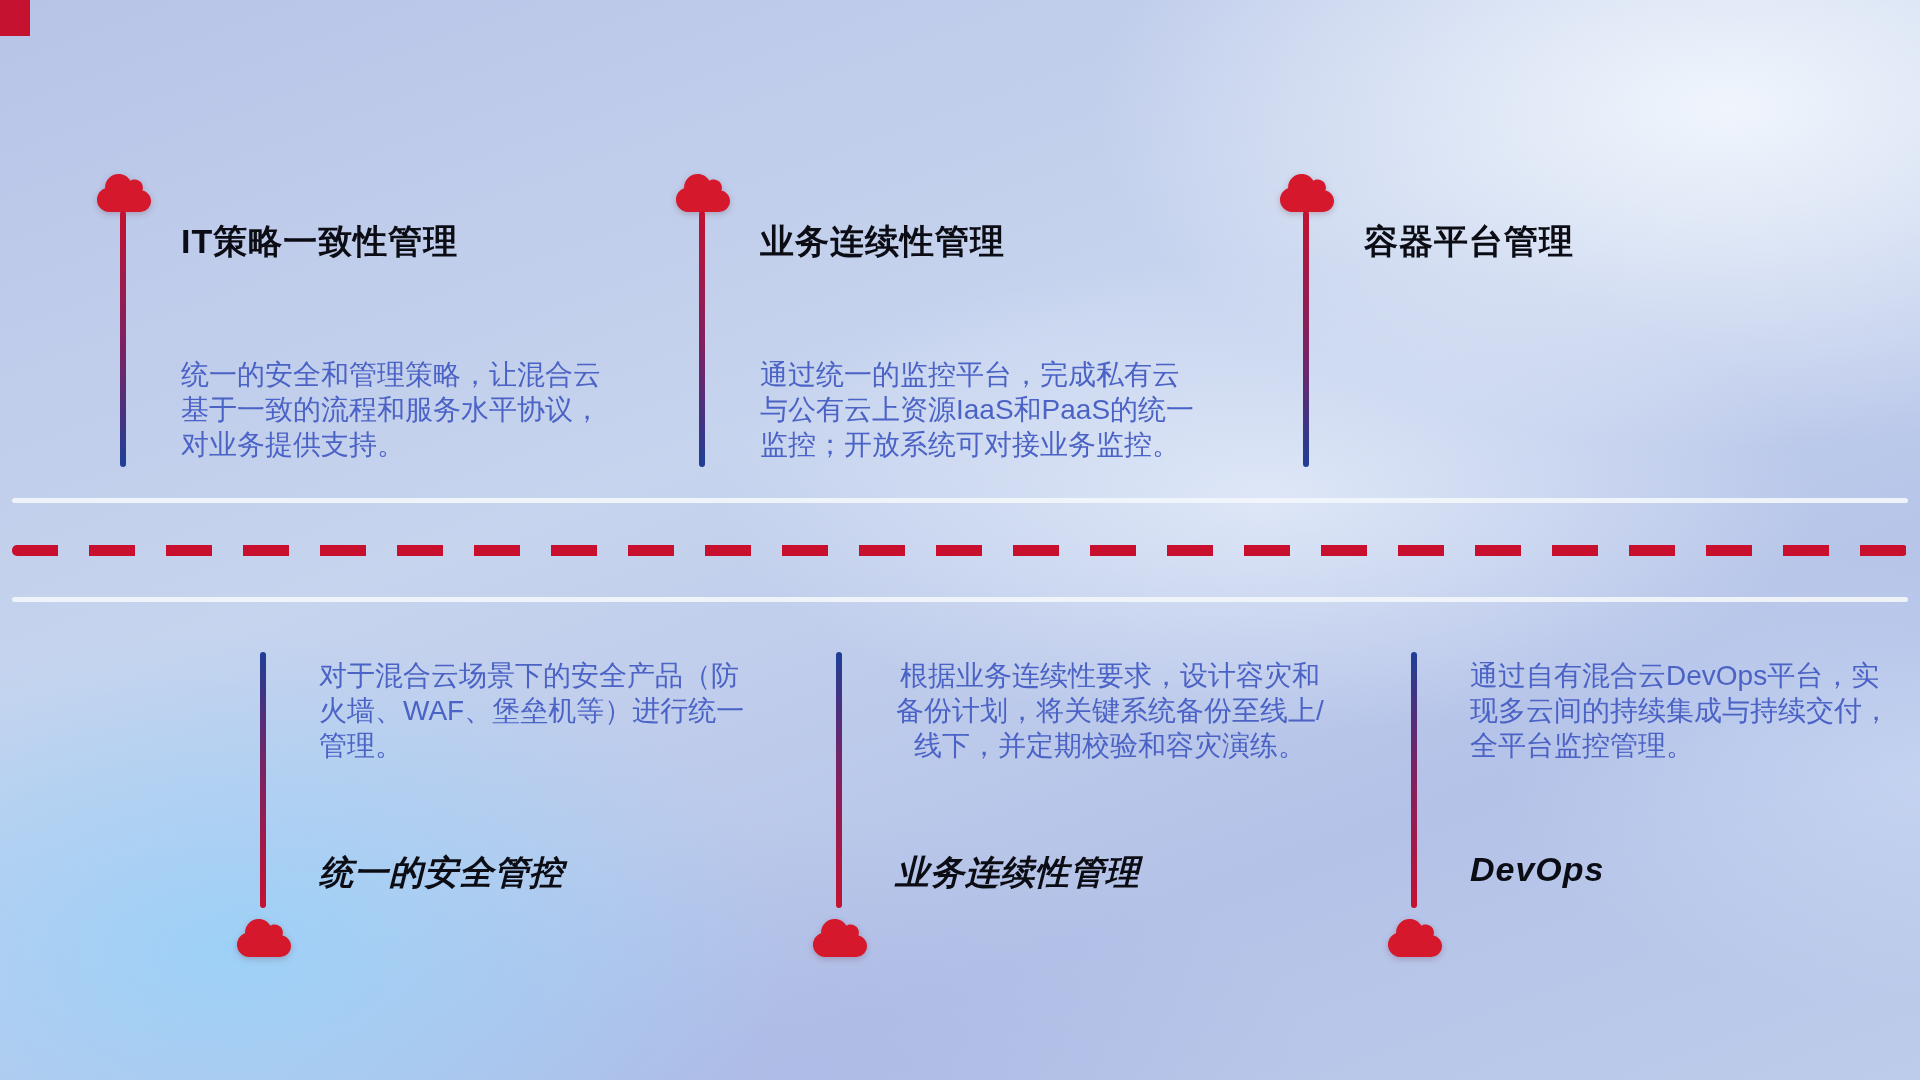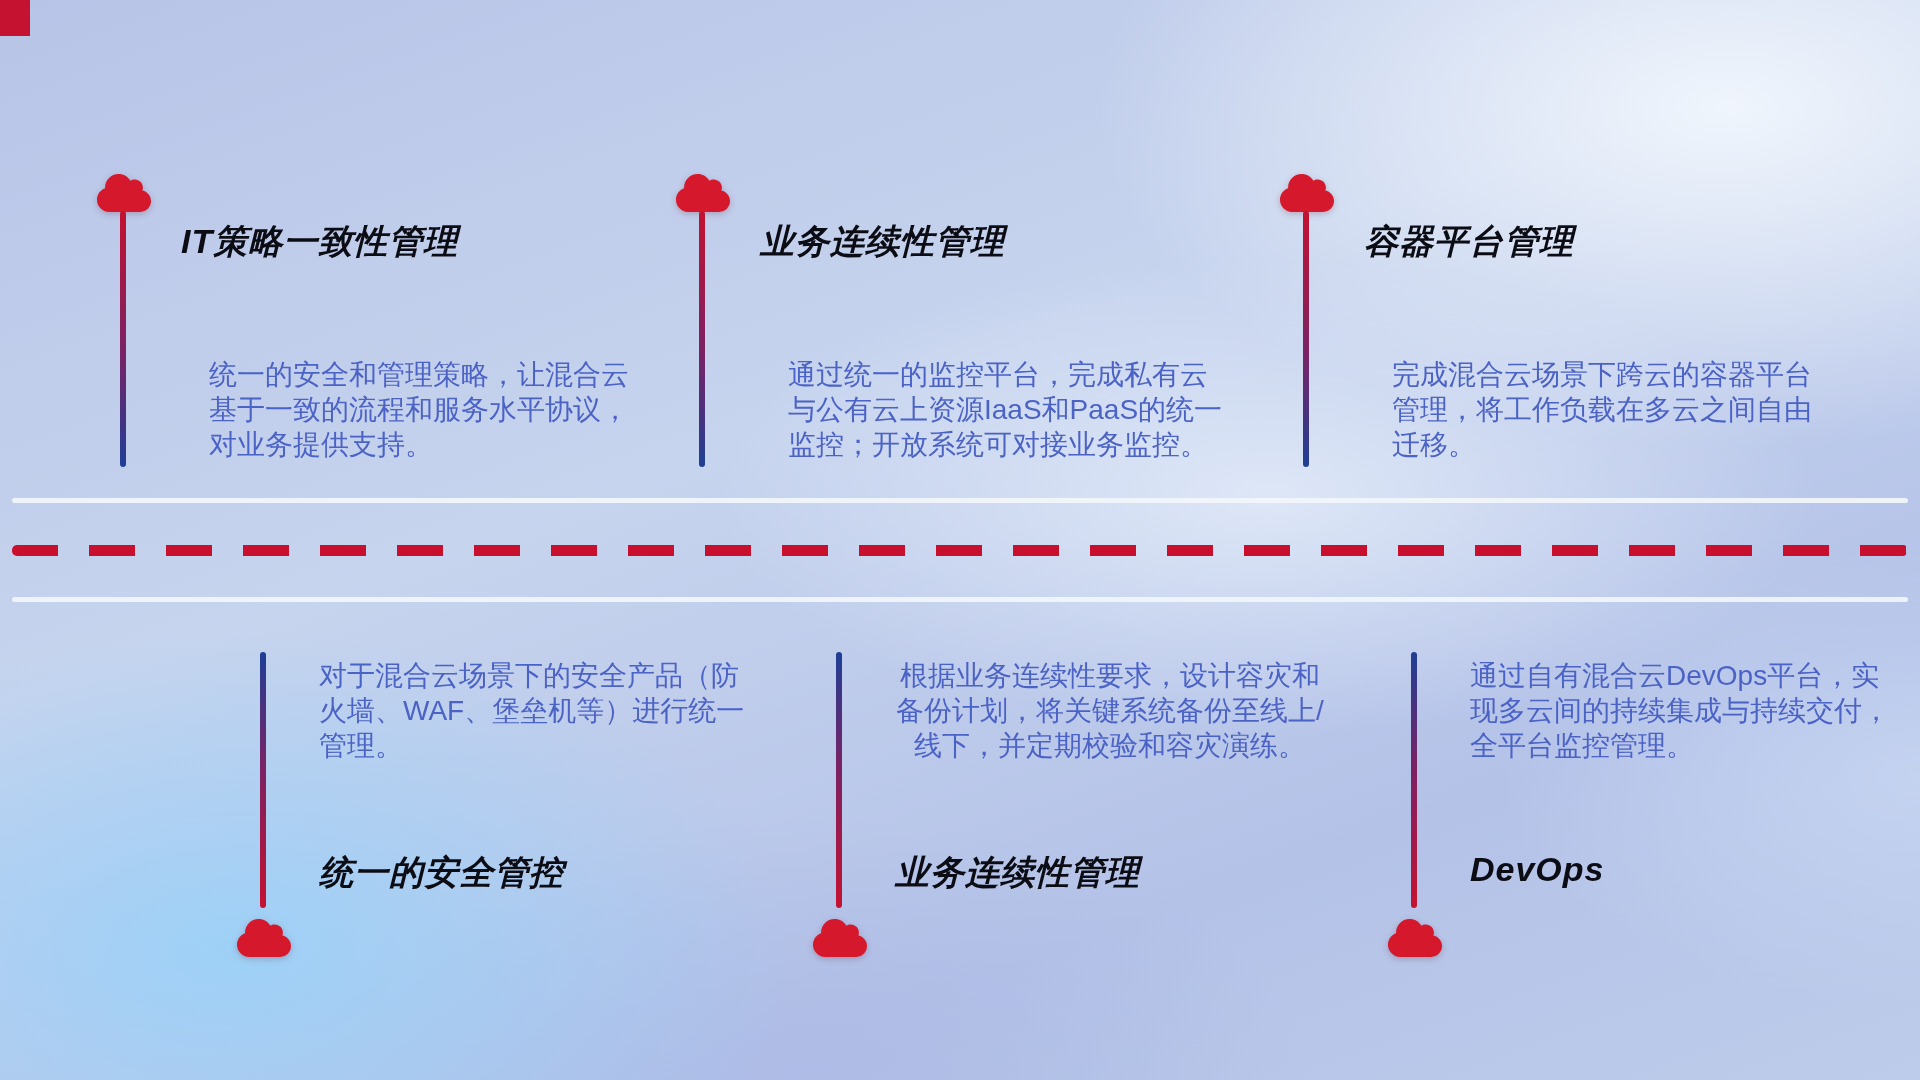--- a/index.html
+++ b/index.html
@@ -63,22 +63,22 @@
     font-size: 28px;
     line-height: 35px;
     color: var(--description-color, #4c63c6);
     width: 440px;
   }
 
   
   .item.top { top: 171px; width: 560px; height: 300px; }
   .item.top .cloud-icon { left: 0; top: 0; }
   .item.top .v-line { left: 23px; top: 40px; height: 256px; }
-  .item.top .item-title { left: 84px; top: 48px; font-style: italic; }
-  .item.top .item-desc { left: 84px; top: 186px; margin-left: 28px; }
+  .item.top .item-title { left: 84px; top: 48px; }
+  .item.top .item-desc { left: 84px; top: 186px; }
   #top-item-0 { left: 97px; }
   #top-item-1 { left: 676px; }
   #top-item-2 { left: 1280px; }
 
   
   .item.bottom { top: 652px; width: 560px; height: 310px; }
   .item.bottom .v-line { left: 23px; top: 0; height: 256px; }
   .item.bottom .item-desc { left: 82px; top: 6px; width: 430px; }
   .item.bottom .item-title { left: 82px; top: 198px; font-style: italic; }
   .item.bottom .cloud-icon { left: 0; top: 264px; }
@@ -143,21 +143,20 @@
   </div>
 
   <div class="item top" id="top-item-2">
     <span class="cloud-icon">
       <svg viewBox="0 0 640 512" aria-hidden="true">
           <path fill="currentColor" d="M0 336c0 79.5 64.5 144 144 144H512c70.7 0 128-57.3 128-128 0-61.9-44-113.6-102.4-125.4 4.1-10.7 6.4-22.4 6.4-34.6 0-53-43-96-96-96-19.7 0-38.1 6-53.3 16.2C367 64.2 315.3 32 256 32c-88.4 0-160 71.6-160 160 0 2.7 .1 5.4 .2 8.1C40.2 219.8 0 273.2 0 336z"></path>
         </svg>
     </span>
     <span class="v-line down"></span>
     <div class="item-title">容器平台管理</div>
-    <div class="item-desc">完成混合云场景下跨云的容器平台管理，将工作负载在多云之间自由迁移。</div>
   </div>
 
   <div class="divider-solid" id="divider-top"></div>
   <div class="divider-dashed"></div>
   <div class="divider-solid" id="divider-bottom"></div>
 
   <div class="item bottom" id="bottom-item-0">
     <span class="v-line up"></span>
     <div class="item-desc">对于混合云场景下的安全产品（防火墙、WAF、堡垒机等）进行统一管理。</div>
     <div class="item-title">统一的安全管控</div>

